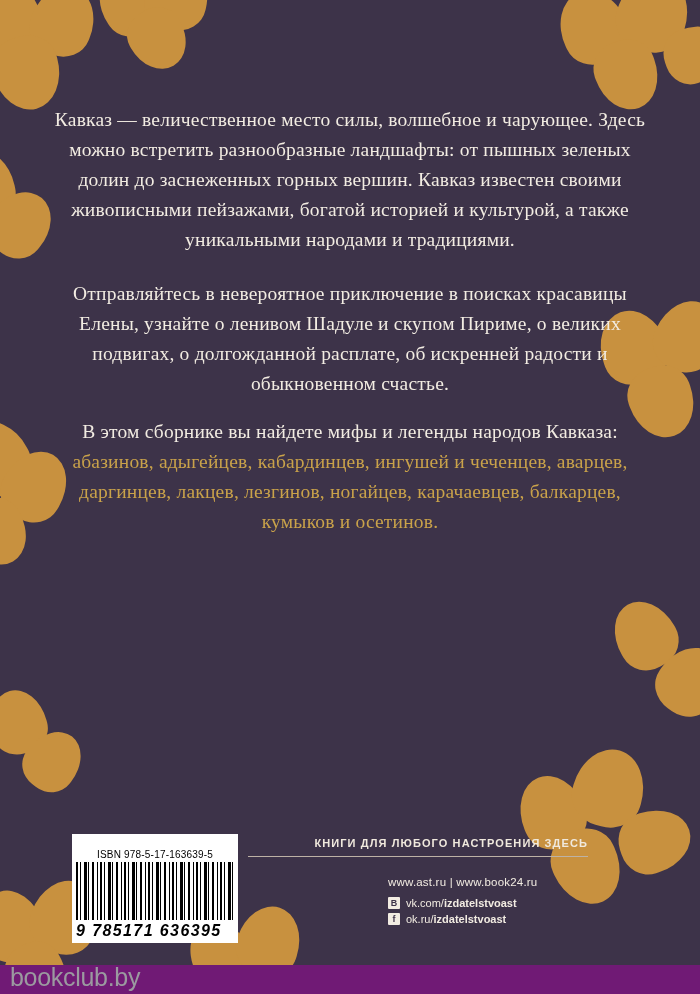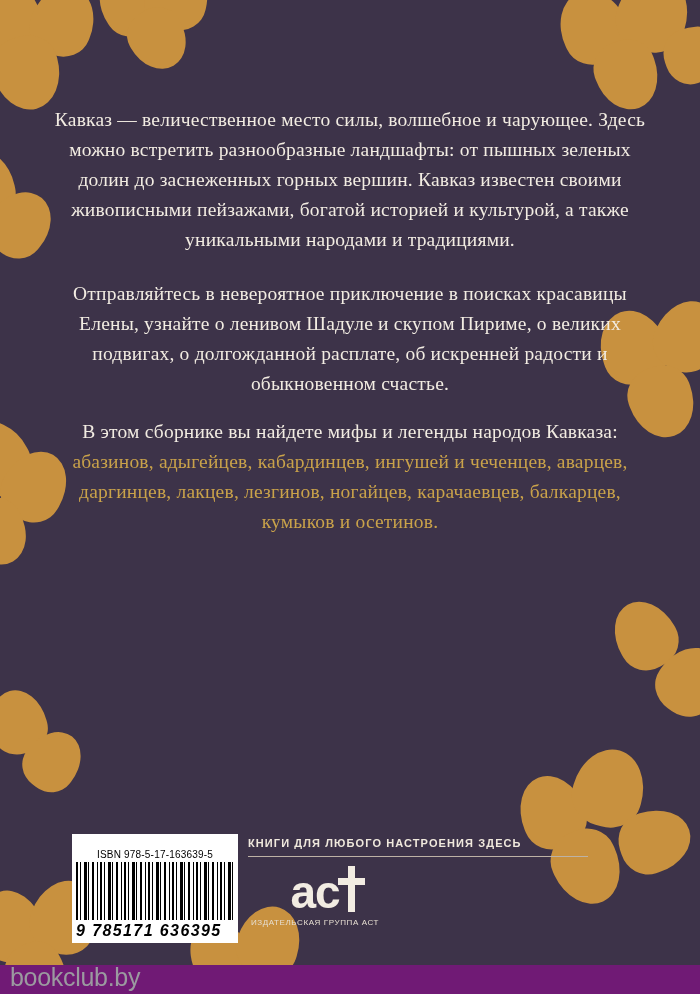--- a/index.html
+++ b/index.html
@@ -98,21 +98,21 @@
     letter-spacing: 1.4px;
     color: #000;
     padding: 2px 0 1px 0;
     font-style: italic;
   }
   .tagline {
     position: absolute;
     left: 248px;
     top: 17px;
     width: 340px;
-    text-align: left;
+    text-align: right;
     font-family: "Liberation Sans", sans-serif;
     font-size: 11px;
     font-weight: bold;
     letter-spacing: 1.1px;
     color: #f0e9dd;
   }
   .tagline-rule {
     position: absolute;
     left: 248px;
     top: 36px;
@@ -288,29 +288,32 @@
 
       <div class="isbn-box">
         <div class="isbn-text">ISBN 978-5-17-163639-5</div>
         <div class="barcode"></div>
         <div class="barcode-num">9 785171 636395</div>
       </div>
 
       <div class="tagline">КНИГИ ДЛЯ ЛЮБОГО НАСТРОЕНИЯ ЗДЕСЬ</div>
       <div class="tagline-rule"></div>
 
-      <div class="publisher">
-        <div class="ast-logo">
-          <span>ас</span>
-          <span class="ast-cross">
-            <span class="v"></span>
-              <span class="h"></span>
-          </span>
+
+      <div class="weblinks">
+        <div class="site">www.ast.ru | www.book24.ru</div>
+
+        <div class="social-row">
+          <span class="social-ico">B</span>
+          <span class="social-text"><span>vk.com/</span><b>izdatelstvoast</b></span>
         </div>
-        <div class="publisher-name">ИЗДАТЕЛЬСКАЯ ГРУППА АСТ</div>
+
+        <div class="social-row">
+          <span class="social-ico">f</span>
+          <span class="social-text"><span>ok.ru/</span><b>izdatelstvoast</b></span>
+        </div>
       </div>
-
 
     </div>
   </div>
 
   <div class="watermark">bookclub.by</div>
 </div>
 
 </body></html>

